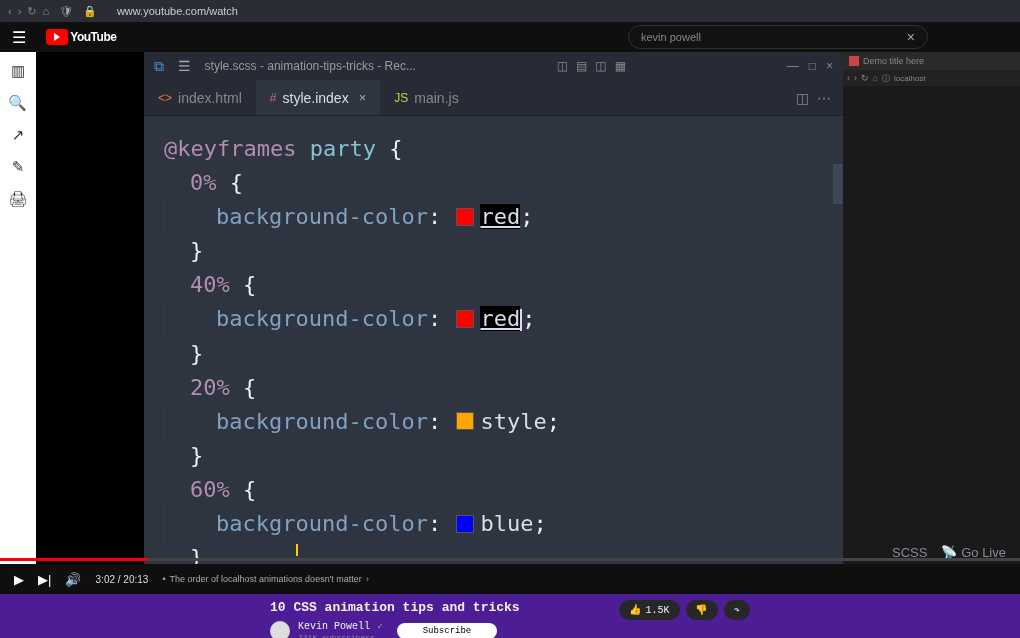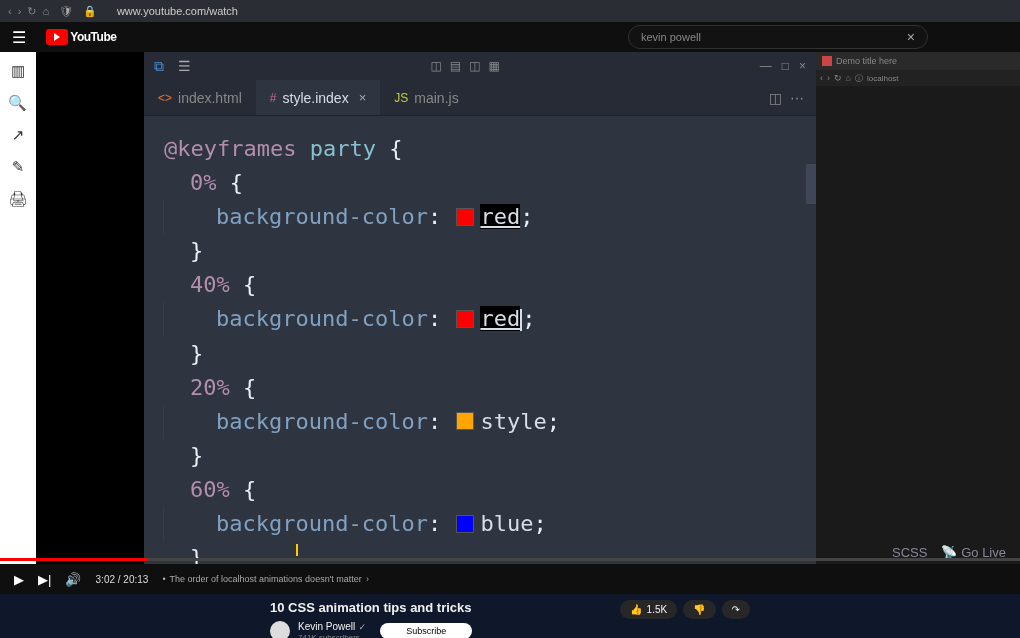--- a/index.html
+++ b/index.html
@@ -62,41 +62,41 @@
   .val { color: #d8dee9; }
   .val.hl { background: #000000; text-decoration: underline; }
   .semi { color: #eceff4; }
   .indent1 { padding-left: 26px; }
   .indent2 { padding-left: 52px; }
   .guide { border-left: 1px solid #4c566a44; margin-left:-1px; }
   .minimap { position: absolute; right: 0; top: 48px; width: 10px; height: 40px; background: #4c566a88; }
   .cursor-line { display:inline-block; width:2px; height:22px; background:#d8dee9; vertical-align:middle;}
   
   
-  .right-prev { width: 204px; background: #1a1a1a; }
+  .right-prev { width: 177px; background: #1a1a1a; }
   .prev-top { height: 18px; background: #2a2a2a; display: flex; align-items: center; gap: 4px; padding: 0 6px; font-size: 9px; color: #888;}
   .prev-fav { width: 10px; height: 10px; background: #c44;}
   .prev-url { height: 16px; background: #222; display:flex; align-items:center; gap:4px; padding: 0 4px; font-size: 8px; color:#888;}
   .prev-nav-ic { font-size: 9px; }
   
   
   .vsc-status { position: absolute; bottom: 0; right: 0; display: flex; gap: 14px; padding: 4px 14px; font-size: 13px; color: #888899; }
   
   
   .vid-controls { height: 30px; background: #0f0f0f; position: relative; }
   .progress-bar { position: absolute; top: -6px; left: 0; right: 0; height: 3px; background: #444; }
   .progress-fill { height: 100%; background: #ff0000; width: 14.5%; }
   .marker { position:absolute; top:-14px; left:29%; width:2px; height:12px; background:#ffcc00;}
   .controls-row { display: flex; align-items: center; height: 100%; padding: 0 14px; gap: 14px; color: #fff; font-size: 11px; }
   .ctrl-ic { cursor: pointer; font-size: 13px; }
   .time-t { font-size: 10px; color: #ddd; }
   .chapter { font-size: 9px; color: #aaa; display:flex; align-items:center; gap:4px;}
   
   
-  .vid-info { height: 44px; background: #0f172a; display: flex; align-items: flex-start; padding: 6px 270px 0; gap: 10px; }
+  .vid-info { height: 44px; background: #4c1d95; display: flex; align-items: flex-start; padding: 6px 270px 0; gap: 10px; font-family: Liberation Mono, monospace; }
   .info-left { flex:1; }
   .vid-title { color: #f1f1f1; font-size: 13px; font-weight: bold; }
   .channel-row { display: flex; align-items: center; gap: 8px; margin-top: 4px; }
   .avatar { width: 20px; height: 20px; border-radius: 50%; background: #ddd; }
   .ch-name { color: #f1f1f1; font-size: 10px; font-weight: 500; }
   .ch-subs { color: #888; font-size: 8px; }
   .sub-btn { background: #fff; color: #000; border-radius: 12px; padding: 3px 26px; font-size: 9px; font-weight: 500; cursor: pointer; margin-left: 6px;}
   .action-btns { margin-left: auto; display: flex; gap: 6px; align-items: center; }
   .pill { background: #272727; border-radius: 14px; padding: 4px 10px; display: flex; align-items: center; gap: 4px; font-size: 10px; color: #f1f1f1; cursor: pointer; }
   .verified { color:#aaa; font-size:9px;}
@@ -140,20 +140,21 @@
     <span class="left-ic">🖨</span>
   </div>
 
   <div class="video-area">
     <div class="black-pad"></div>
 
     <div class="vscode">
       <div class="vsc-title">
         <span class="vsc-logo">⧉</span>
         <span class="vsc-hamb">☰</span>
+        <span class="vsc-titletext">style.scss - animation-tips-tricks - Rec...</span>
         <div class="layout-icons">
           <span class="vsc-winbtn">◫</span>
           <span class="vsc-winbtn">▤</span>
           <span class="vsc-winbtn">◫</span>
           <span class="vsc-winbtn">▦</span>
         </div>
         <div class="vsc-winbtns">
           <span class="vsc-winbtn">―</span>
           <span class="vsc-winbtn">□</span>
           <span class="vsc-winbtn">×</span>

